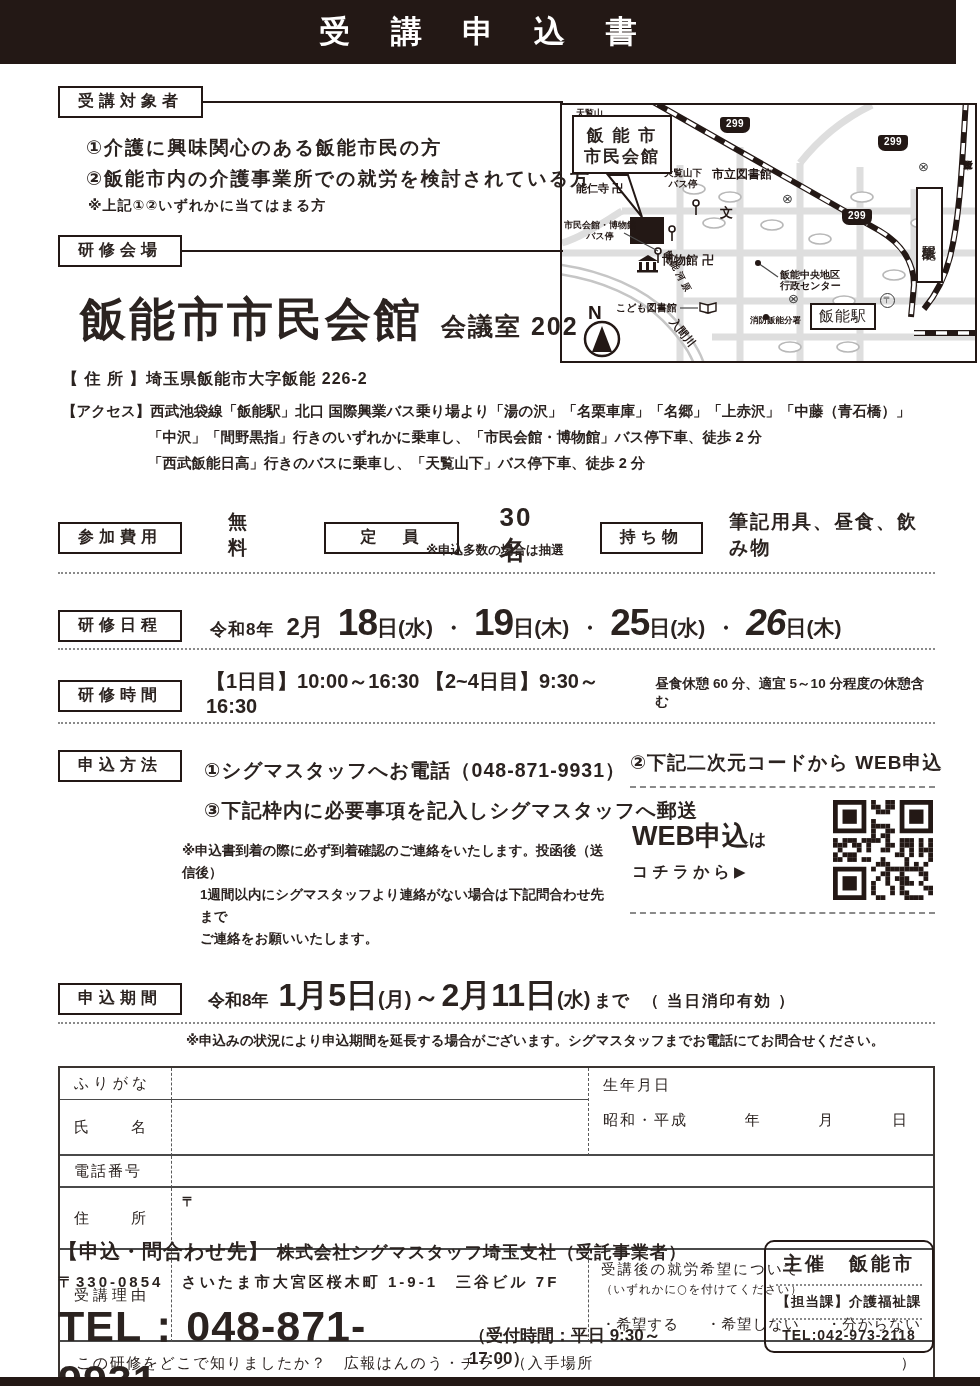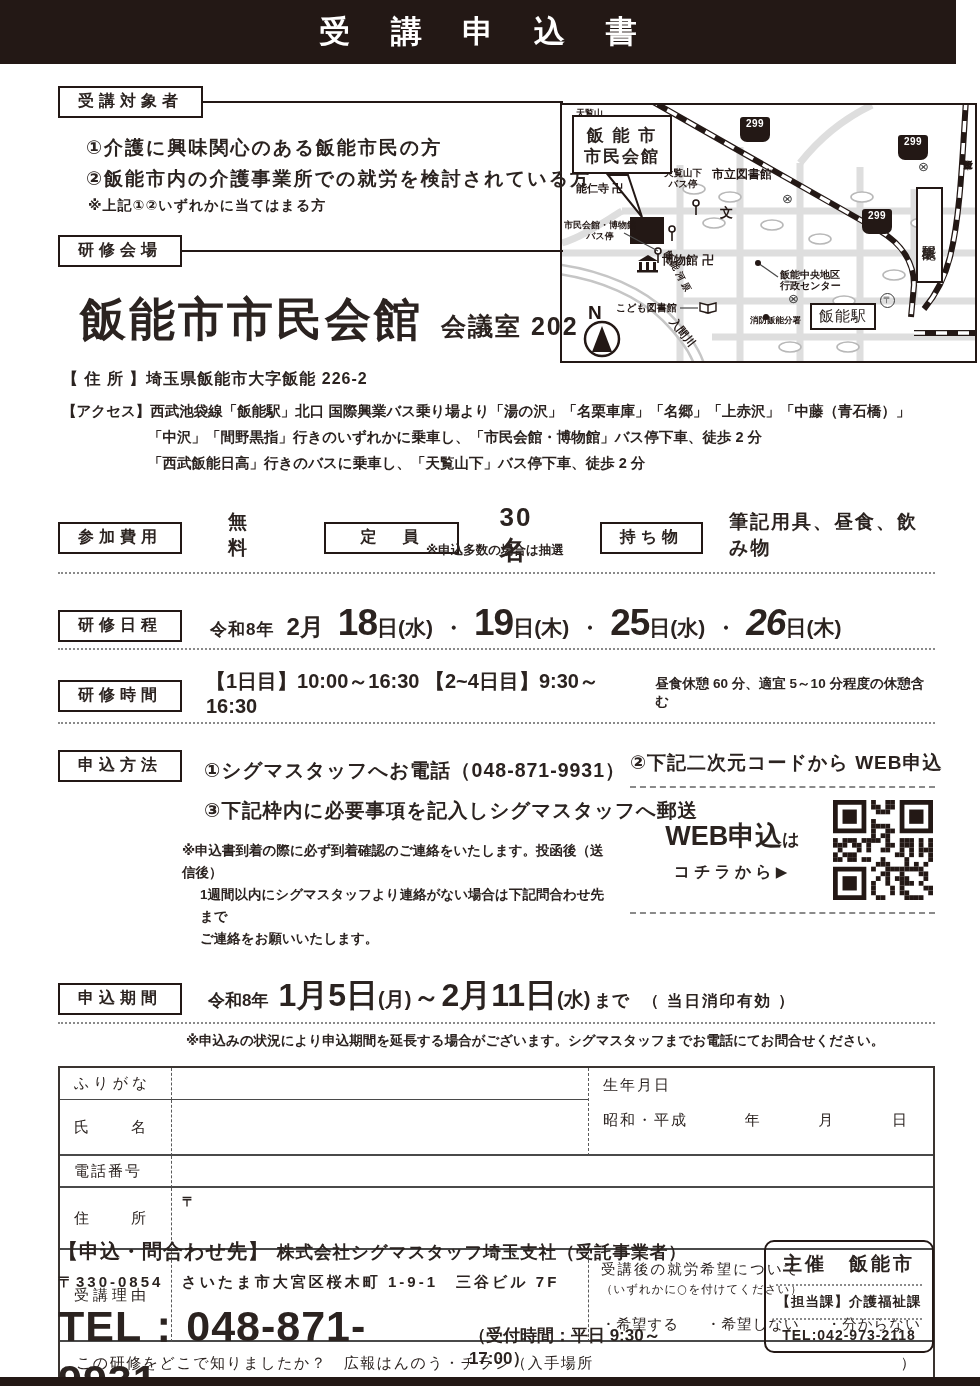--- a/index.html
+++ b/index.html
@@ -41,21 +41,21 @@
   }
   .map svg.bg { position:absolute; inset:0; }
   .mlab { position:absolute; font-size:10px; font-weight:bold; color:#231815; white-space:nowrap; line-height:11px; }
   .hall-callout {
     position:absolute; left:10px; top:10px; width:100px; padding:8px 0 5px;
     border:2px solid #231815; background:#fff; text-align:center; z-index:3;
   }
   .hall-callout div { font-size:17px; font-weight:bold; letter-spacing:2px; line-height:21px; }
   .shield {
     position:absolute; background:#231815; color:#fff; font-size:10px; font-weight:bold;
-    padding:1px 6px 13px; border-radius:3px 3px 7px 7px; letter-spacing:0.5px; z-index:2;margin-left:20px;
+    padding:1px 6px 4px; border-radius:3px 3px 7px 7px; letter-spacing:0.5px; z-index:2;
   }
   .sta-box {
     position:absolute; border:2px solid #231815; background:#fff; font-weight:normal;
     display:flex; align-items:center; justify-content:center; z-index:3;
   }
   .vtext { writing-mode:vertical-rl; text-orientation:upright; }
   .xicon { position:absolute; font-size:13px; color:#3a3a3a; z-index:2; }
   .postmark { position:absolute; width:15px; height:15px; border:1.5px solid #3a3a3a; border-radius:50%;
     font-size:9px; display:flex; align-items:center; justify-content:center; color:#3a3a3a; z-index:2; }
 
@@ -91,21 +91,21 @@
   .method-wrap { display:flex; margin-top:26px; }
   .method-left { width:556px; }
   .method-left .head { display:flex; align-items:flex-start; }
   .m-items { margin-left:22px; }
   .m-items .it { font-size:19.5px; font-weight:bold; letter-spacing:1px; line-height:40px; white-space:nowrap; }
   .m-note { margin:10px 0 0 124px; font-size:13.5px; font-weight:bold; line-height:22px; }
   .m-note .nind { margin-left:18px; }
   .method-right { width:305px; margin-left:16px; }
   .m2-head { font-size:19px; font-weight:bold; letter-spacing:1px; white-space:nowrap; }
   .web-block { border-top:2px dashed #8a8a8a; border-bottom:2px dashed #8a8a8a; margin-top:10px; padding:12px 2px; display:flex; align-items:center; }
-  .web-txt { flex:1; text-align:center; }
+  .web-txt { flex:1; text-align:left; }
   .web-big { font-size:27px; font-weight:bold; }
   .web-ha { font-size:17px; font-weight:bold; }
   .web-l2 { font-size:16px; font-weight:bold; letter-spacing:4px; margin-top:8px; }
   .web-arrow { font-size:15px; }
   .qr { width:100px; height:100px; }
 
   
   .period-line { display:flex; align-items:baseline; margin-left:26px; }
   .p-era { font-size:17px; font-weight:bold; }
   .p-big { font-size:32px; font-weight:bold; margin-left:10px; letter-spacing:0px; }

